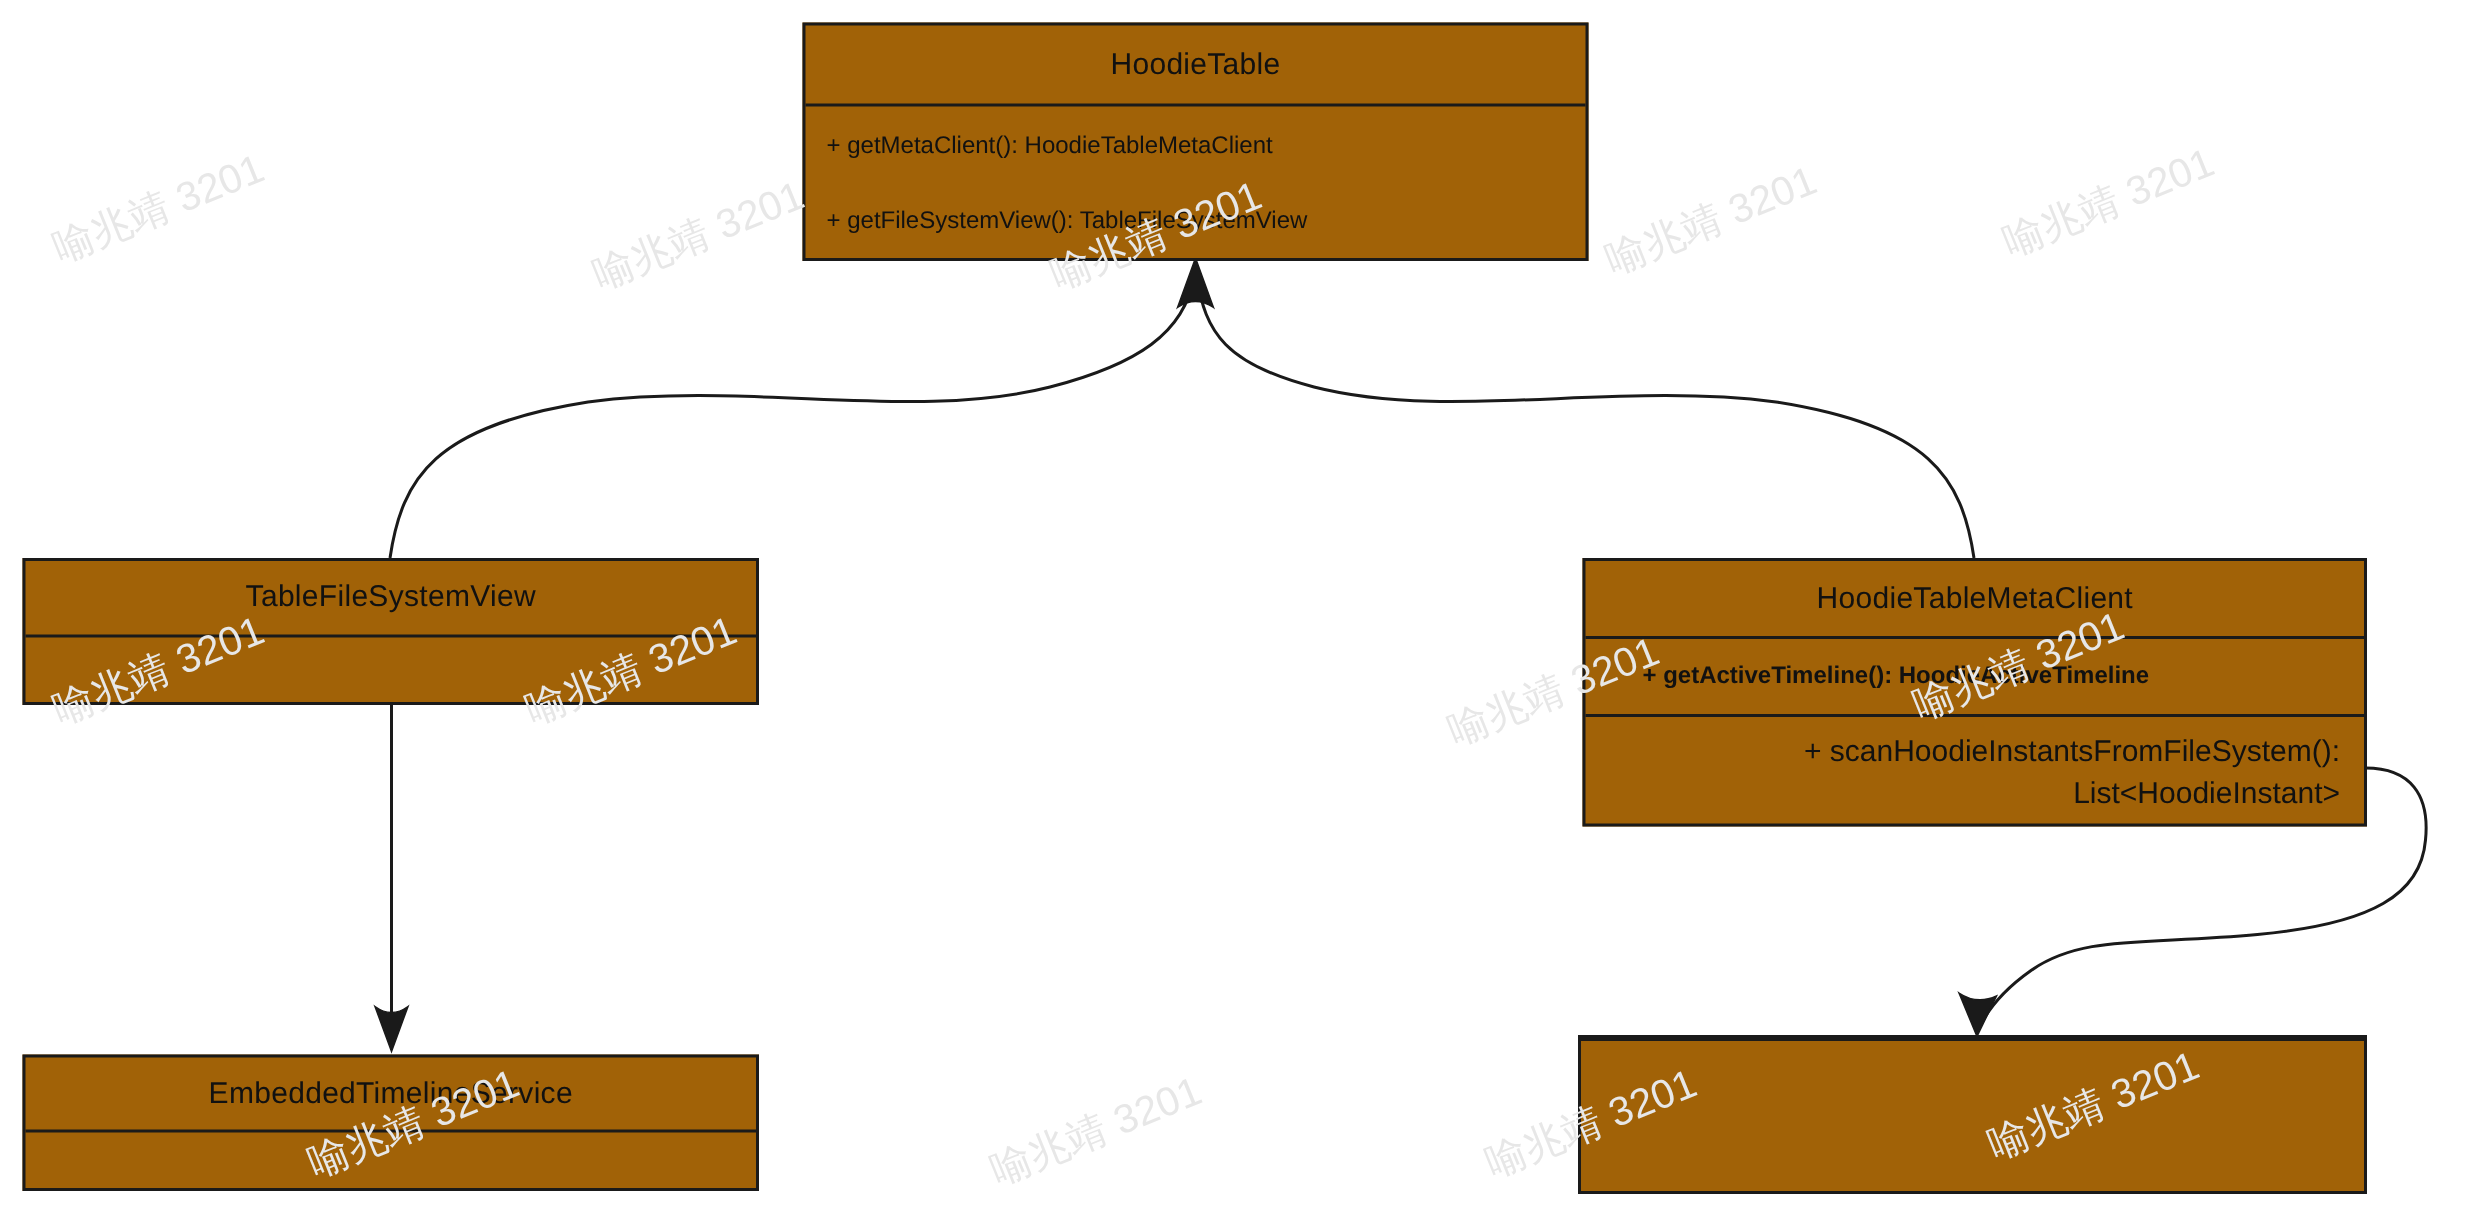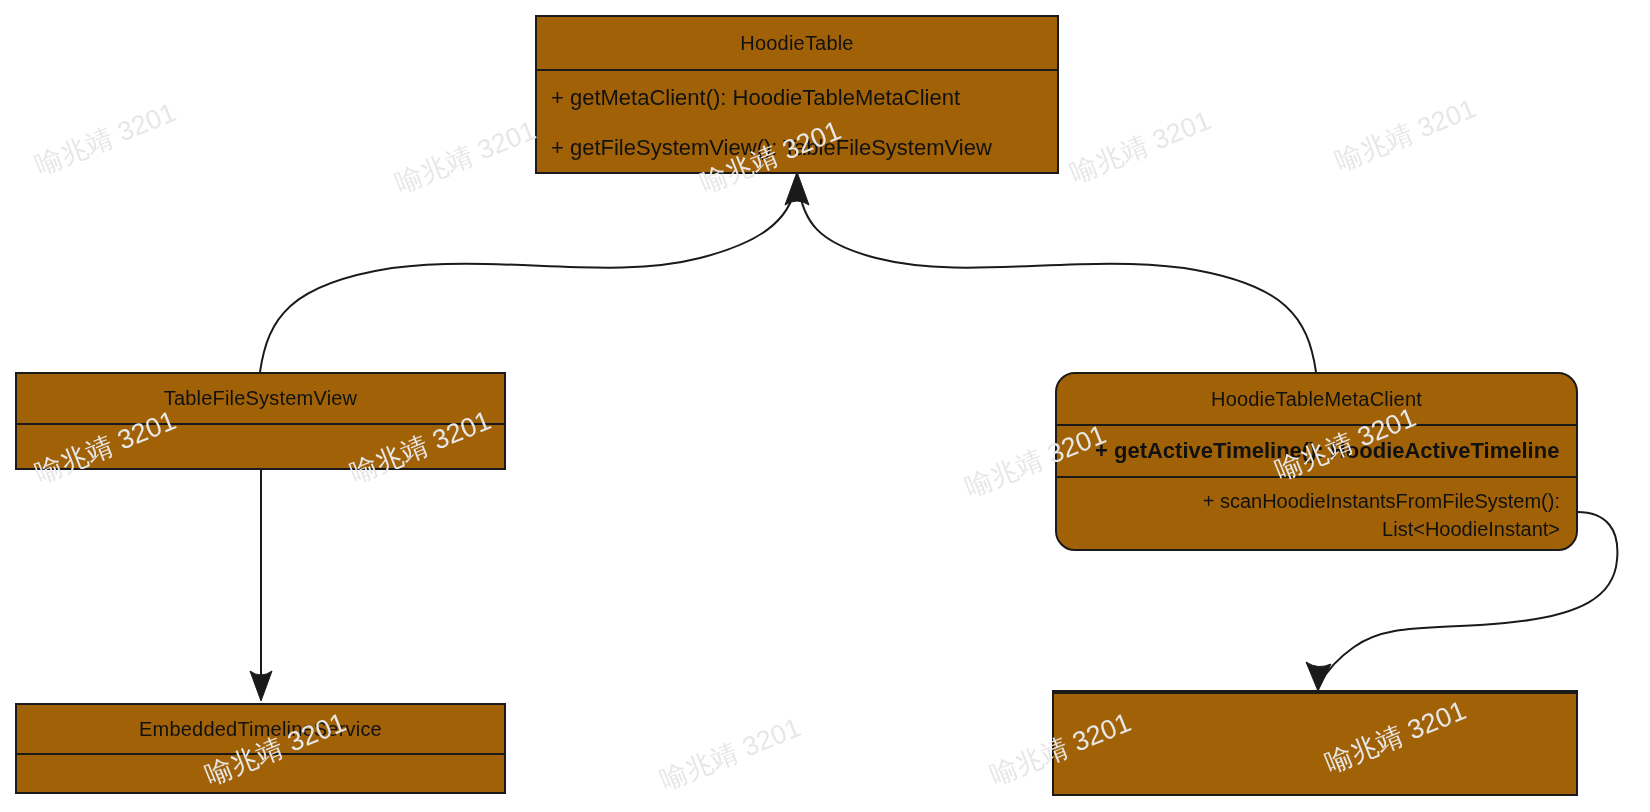--- a/index.html
+++ b/index.html
@@ -14,21 +14,21 @@
     position:absolute;z-index:2;box-sizing:border-box;
     border:2px solid #1a1a1a;background:#a16207;
   }
   .uml-title{
     display:flex;align-items:center;justify-content:center;
     font-size:20px;letter-spacing:.2px;white-space:nowrap;
   }
   .uml-section{border-top:2px solid #1a1a1a;box-sizing:border-box;font-size:20px;}
   .uml-method{
     display:flex;align-items:center;
-    padding-left:14px;font-size:22px;white-space:nowrap;
+    padding-left:14px;font-size:16px;white-space:nowrap;
   }
   .bold{font-weight:bold;}
   .wrap{
     white-space:normal;display:block;
     padding:9px 16px 0 14px;line-height:28px;text-align:right;
   }
   .watermark{
     position:absolute;z-index:5;pointer-events:none;
     font-size:27px;color:#e7e7e7;white-space:nowrap;
     transform:rotate(-22deg);transform-origin:left top;
@@ -58,21 +58,21 @@
     <div class="uml-method" style="height:50px;">+ getMetaClient(): HoodieTableMetaClient</div>
     <div class="uml-method" style="height:50px;">+ getFileSystemView(): TableFileSystemView</div>
   </div>
 </div>
 
 <div class="uml-class" style="left:15px;top:372px;width:491px;height:98px;">
   <div class="uml-title" style="height:49px;">TableFileSystemView</div>
   <div class="uml-section" style="height:45px;"></div>
 </div>
 
-<div class="uml-class" style="left:1055px;top:372px;width:523px;height:179px;border-radius:20px;">
+<div class="uml-class" style="left:1055px;top:372px;width:523px;height:179px;">
   <div class="uml-title" style="height:50px;">HoodieTableMetaClient</div>
   <div class="uml-section" style="height:52px;padding-left:24px;">
     <div class="uml-method bold" style="height:50px;">+ getActiveTimeline(): HoodieActiveTimeline</div>
   </div>
   <div class="uml-section" style="height:73px;">
     <div class="wrap">+ scanHoodieInstantsFromFileSystem(): List&lt;HoodieInstant&gt;</div>
   </div>
 </div>
 
 <div class="uml-class" style="left:15px;top:703px;width:491px;height:91px;">

